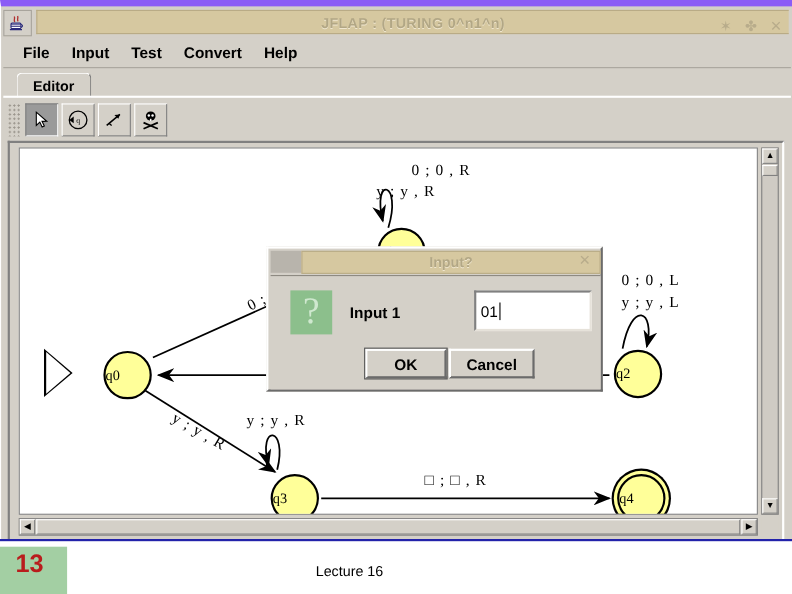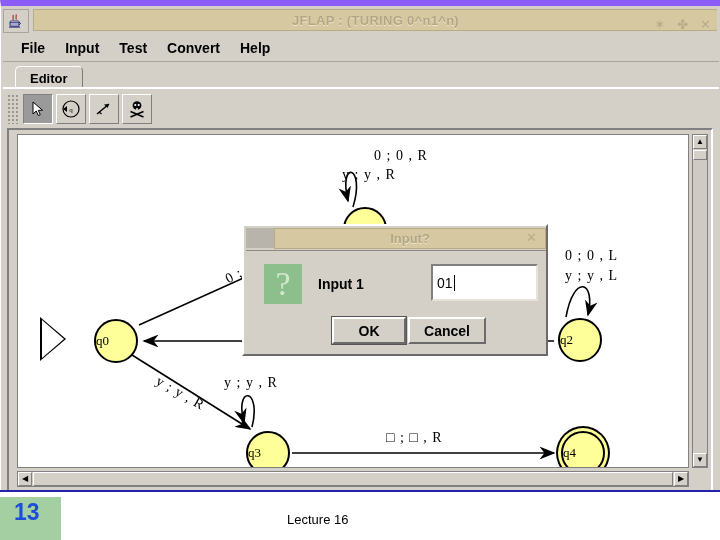--- a/index.html
+++ b/index.html
@@ -297,21 +297,21 @@
     background:#ffffff;
   }
   .slide-num-box{
     position:absolute;left:0;top:5px;width:61px;height:43px;
     background:#a3cfa3;
     display:flex;align-items:flex-start;justify-content:flex-start;
     padding:4px 0 0 14px;
     box-sizing:border-box;
   }
   .slide-num{
-    color:#1d4ed8;font-size:23px;font-weight:bold;line-height:1;
+    color:#b91c1c;font-size:23px;font-weight:bold;line-height:1;
   }
   .footer-center{
     position:absolute;left:287px;top:20px;
     font-size:13px;color:#000;
   }
   .footer-right{
     position:absolute;left:472px;top:20px;
     font-size:13px;color:#000;
   }
   .blue-rule{

